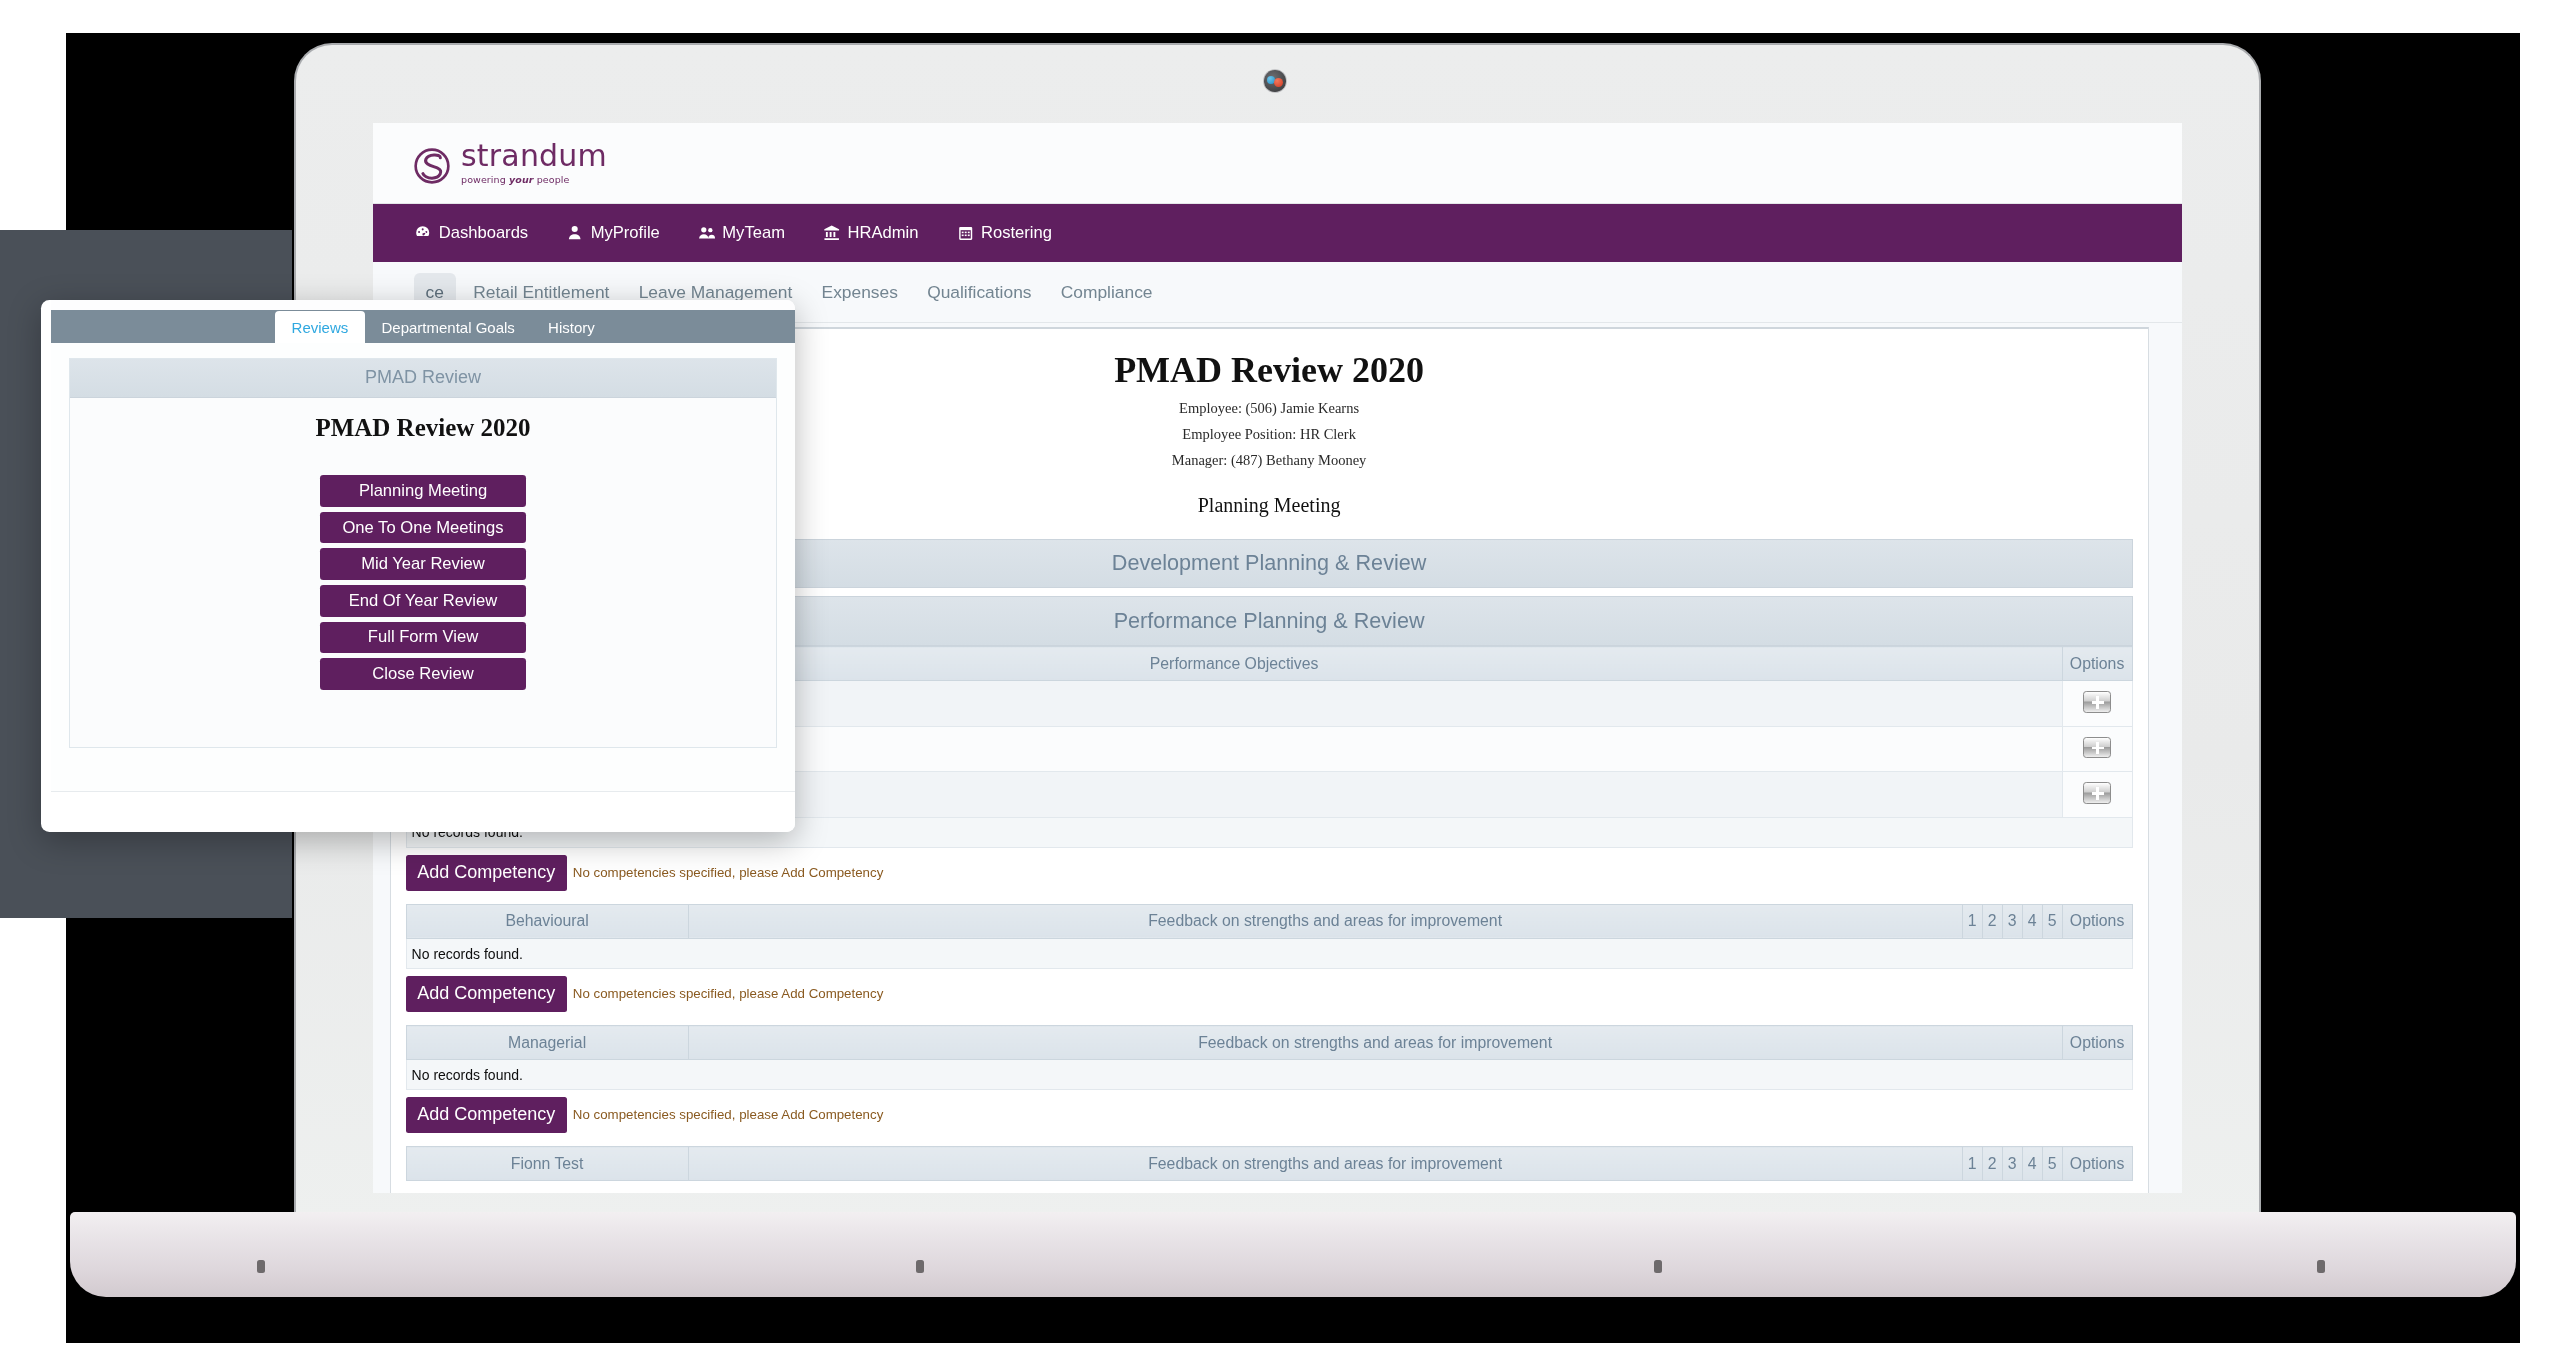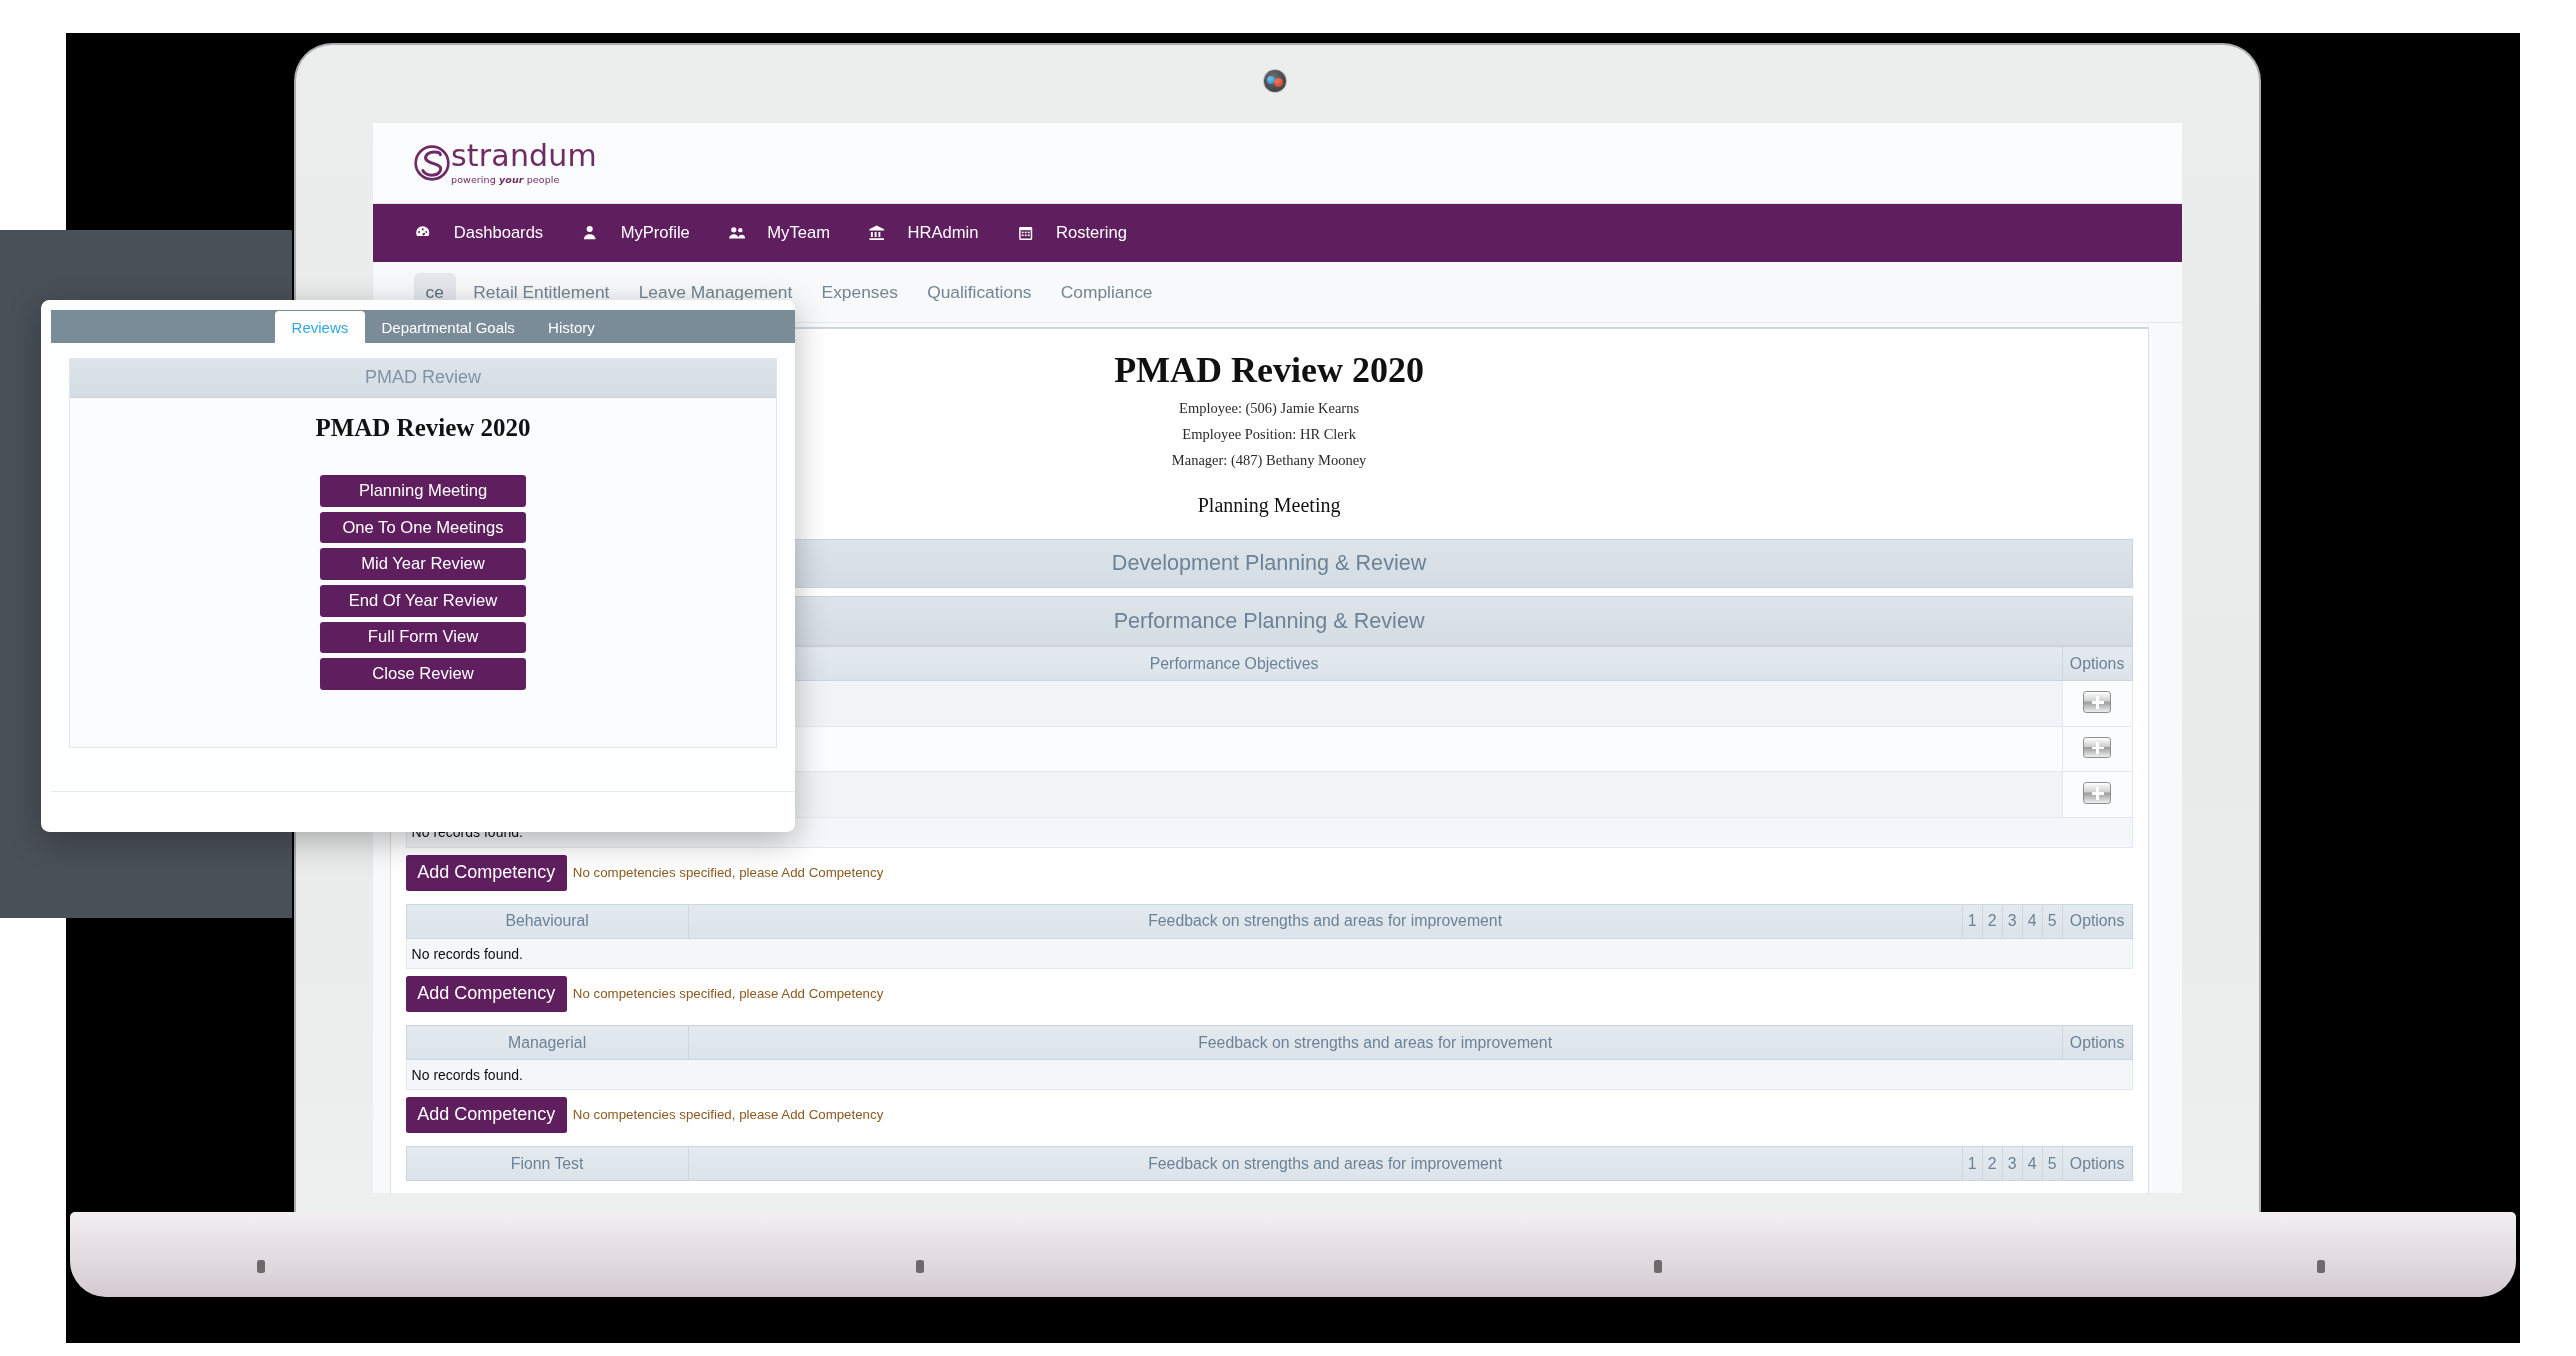--- a/index.html
+++ b/index.html
@@ -79,21 +79,21 @@
     background: #f7f9fb;
     overflow: hidden;
   }
   .logo-bar {
     height: 81px;
     background: #fbfcfd;
     border-bottom: 0.8px solid #e4e6e8;
     display: flex; align-items: center;
     padding-left: 40px;
   }
-  .logo { display: flex; align-items: center; }
+  .logo { display: flex; align-items: flex-end; gap: 10px; }
   .logo-mark { width: 38px; height: 38px; }
   .logo-text-wrap { display: flex; flex-direction: column; line-height: 1; }
   .logo-word {
     font-size: 30px; color: #6e2b64; letter-spacing: 0.2px;
     font-family: "DejaVu Sans", sans-serif;
   }
   .logo-tag {
     font-size: 9.5px; color: #6e2b64; margin-top: 4.1px; letter-spacing: 0.1px;
     font-family: "DejaVu Sans", sans-serif;
   }
@@ -101,21 +101,21 @@
 
   
   .navbar {
     height: 58px;
     background: #5f1f5f;
     display: flex; align-items: center;
     padding-left: 38px;
     gap: 31.5px;
   }
   .nav-item {
-    display: flex; align-items: center; gap: 22px;
+    display: flex; align-items: center; gap: 7px;
     color: #ffffff; font-size: 16.6px;
     padding: 5px 3.3px;
     font-family: "Liberation Sans", sans-serif;
     cursor: pointer;
   }
   .nav-icon { width: 17.4px; height: 17.4px; display:block; }
 
   
   .subnav {
     height: 61px;

